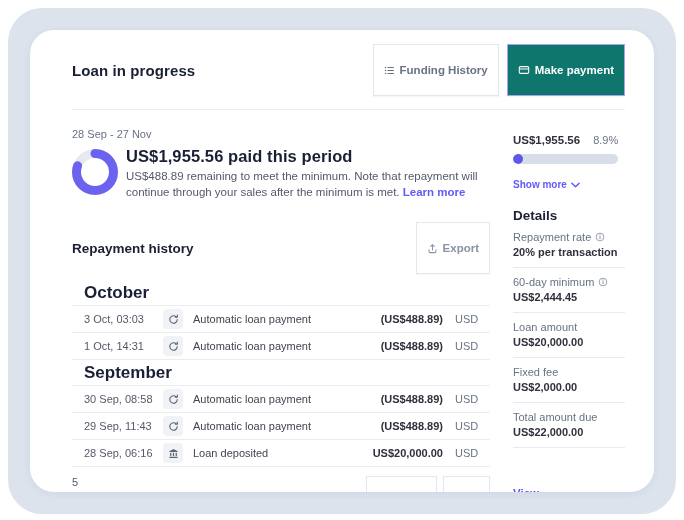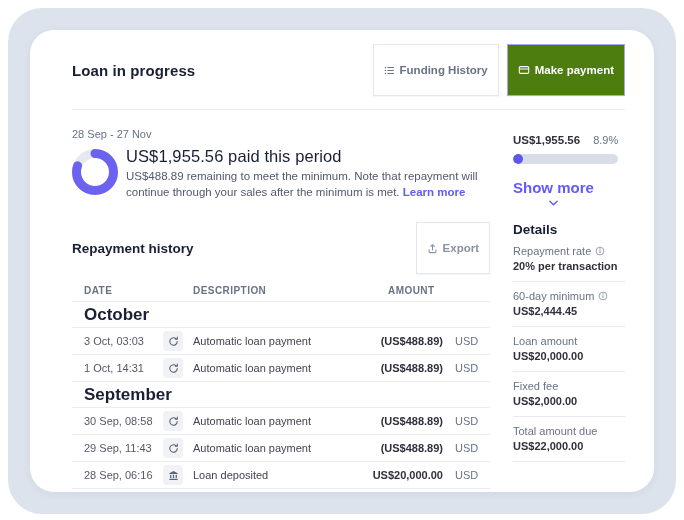--- a/index.html
+++ b/index.html
@@ -8,33 +8,33 @@
   .card { position:absolute; top:22px; left:22px; right:22px; bottom:22px; background:#ffffff; border-radius:24px;
           padding:14px 29px 0 42px; box-shadow:0 2px 8px rgba(40,50,80,.06); overflow:hidden; }
 
   
   .card-header { display:flex; align-items:center; justify-content:space-between; padding-bottom:13px; border-bottom:1px solid #ebeef1; }
   .page-title { font-size:15px; font-weight:700; color:#1a1f36; letter-spacing:.1px; }
   .header-actions { display:flex; gap:8px; }
   .btn { display:inline-flex; align-items:center; gap:5px; font-family:inherit; font-size:11.5px; font-weight:600;
          padding:19px 10px; border-radius:0; cursor:pointer; background:#fff; border:1px solid #e3e8ee;
          color:#687385; box-shadow:0 1px 1px rgba(20,30,60,.04); }
-  .btn.primary { background:#4d7c0f; border:1px solid #a7a2f5; color:#ffffff; }
+  .btn.primary { background:#0f766e; border:1px solid #a7a2f5; color:#ffffff; }
   .btn.muted { color:#8792a2; }
 
   .card-body { display:flex; justify-content:space-between; }
   .main-col { width:418px; flex:none; }
   .sidebar { width:112px; flex:none; padding-top:24px; }
 
   
   .date-range { margin-top:18px; font-size:11px; color:#687385; }
   .stat-row { display:flex; margin-top:7px; }
   .donut-wrap { width:46px; height:46px; flex:none; margin-top:2px; }
   .stat-text { margin-left:8px; }
-  .headline { font-size:16.5px; font-weight:400; color:#1a1f36; letter-spacing:.1px; }
+  .headline { font-size:16.5px; font-weight:700; color:#1a1f36; letter-spacing:.1px; }
   .subtext { margin-top:3px; font-size:11.5px; line-height:1.35; color:#545969; width:364px; }
   .link { color:#625afa; font-weight:600; text-decoration:none; cursor:pointer; }
 
   
   .section-head { display:flex; align-items:center; justify-content:space-between; margin-top:22px; }
   .section-title { font-size:13.5px; font-weight:700; color:#1a1f36; }
   .table { margin-top:6px; }
   .thead { display:flex; align-items:center; height:22px; padding:0 12px; border-bottom:1px solid #ebeef1;
            font-size:10px; font-weight:600; letter-spacing:.45px; color:#687385; text-transform:uppercase; }
   .h-date { width:109px; flex:none; } .h-desc { width:195px; flex:none; } .h-amount { flex:1; }
@@ -52,21 +52,21 @@
   .results { font-size:11px; line-height:1.25; color:#545969; }
   .pager { display:flex; gap:6px; }
 
   
   .sb-title { font-size:13.5px; font-weight:700; color:#1a1f36; }
   .repaid-row { display:flex; align-items:baseline; gap:13px; }
   .repaid-amount { font-size:11.5px; font-weight:700; color:#30313d; }
   .repaid-pct { font-size:11px; color:#687385; }
   .progress { width:105px; height:10px; border-radius:5px; background:#d8dee8; margin-top:8px; overflow:hidden; }
   .progress-fill { height:100%; border-radius:5px; background:#5f57ea; }
-  .show-more { display:inline-flex; align-items:center; gap:4px; margin-top:15px; font-size:15px;flex-direction:column; }
+  .show-more { display:inline-flex; align-items:center; gap:4px; margin-top:15px; font-size:10px; }
   .details-title { margin-top:16px; }
   .detail { padding:8px 0 9px 0; border-bottom:1px solid #e7eaef; }
   .detail-label { display:flex; align-items:center; gap:4px; font-size:11px; color:#687385; }
   .detail-value { margin-top:3px; font-size:11px; font-weight:700; color:#30313d; }
   .sb-links { margin-top:38px; }
   .sb-link { display:flex; align-items:center; font-size:11.5px; font-weight:600; color:#625afa; cursor:pointer; margin-bottom:9px; line-height:1.3; }
   .sb-link.between { justify-content:space-between; }
   .sb-link .txt { width:74px; }
   .icon { display:inline-flex; align-items:center; }
 </style>
@@ -128,25 +128,20 @@
               <svg width="11" height="11" viewBox="0 0 16 16" fill="none" stroke="currentColor" stroke-width="1.5" stroke-linecap="round" stroke-linejoin="round">
                   <path d="M8 10V2.6M5.5 5 8 2.5 10.5 5"></path>
                   <path d="M3 9.8v2.7A1.5 1.5 0 0 0 4.5 14h7a1.5 1.5 0 0 0 1.5-1.5V9.8"></path>
                 </svg>
             </span>
             <span>Export</span>
           </button>
         </div>
 
         <div class="table">
-          <div class="thead">
-            <div class="h-date">Date</div>
-            <div class="h-desc">Description</div>
-            <div class="h-amount">Amount</div>
-          </div>
 
           <div class="month-row">October</div>
 
           <div class="row">
             <div class="col-date">3 Oct, 03:03</div>
             <div class="chip">
                 <svg width="11" height="11" viewBox="0 0 16 16" fill="none" stroke="currentColor" stroke-linecap="round" stroke-linejoin="round">
                   <path d="M13.4 8a5.4 5.4 0 1 1-1.5-3.75" stroke-width="1.6"></path>
                   <path d="M13.6 1.6v2.9h-2.9" stroke-width="1.6"></path>
                 </svg>

